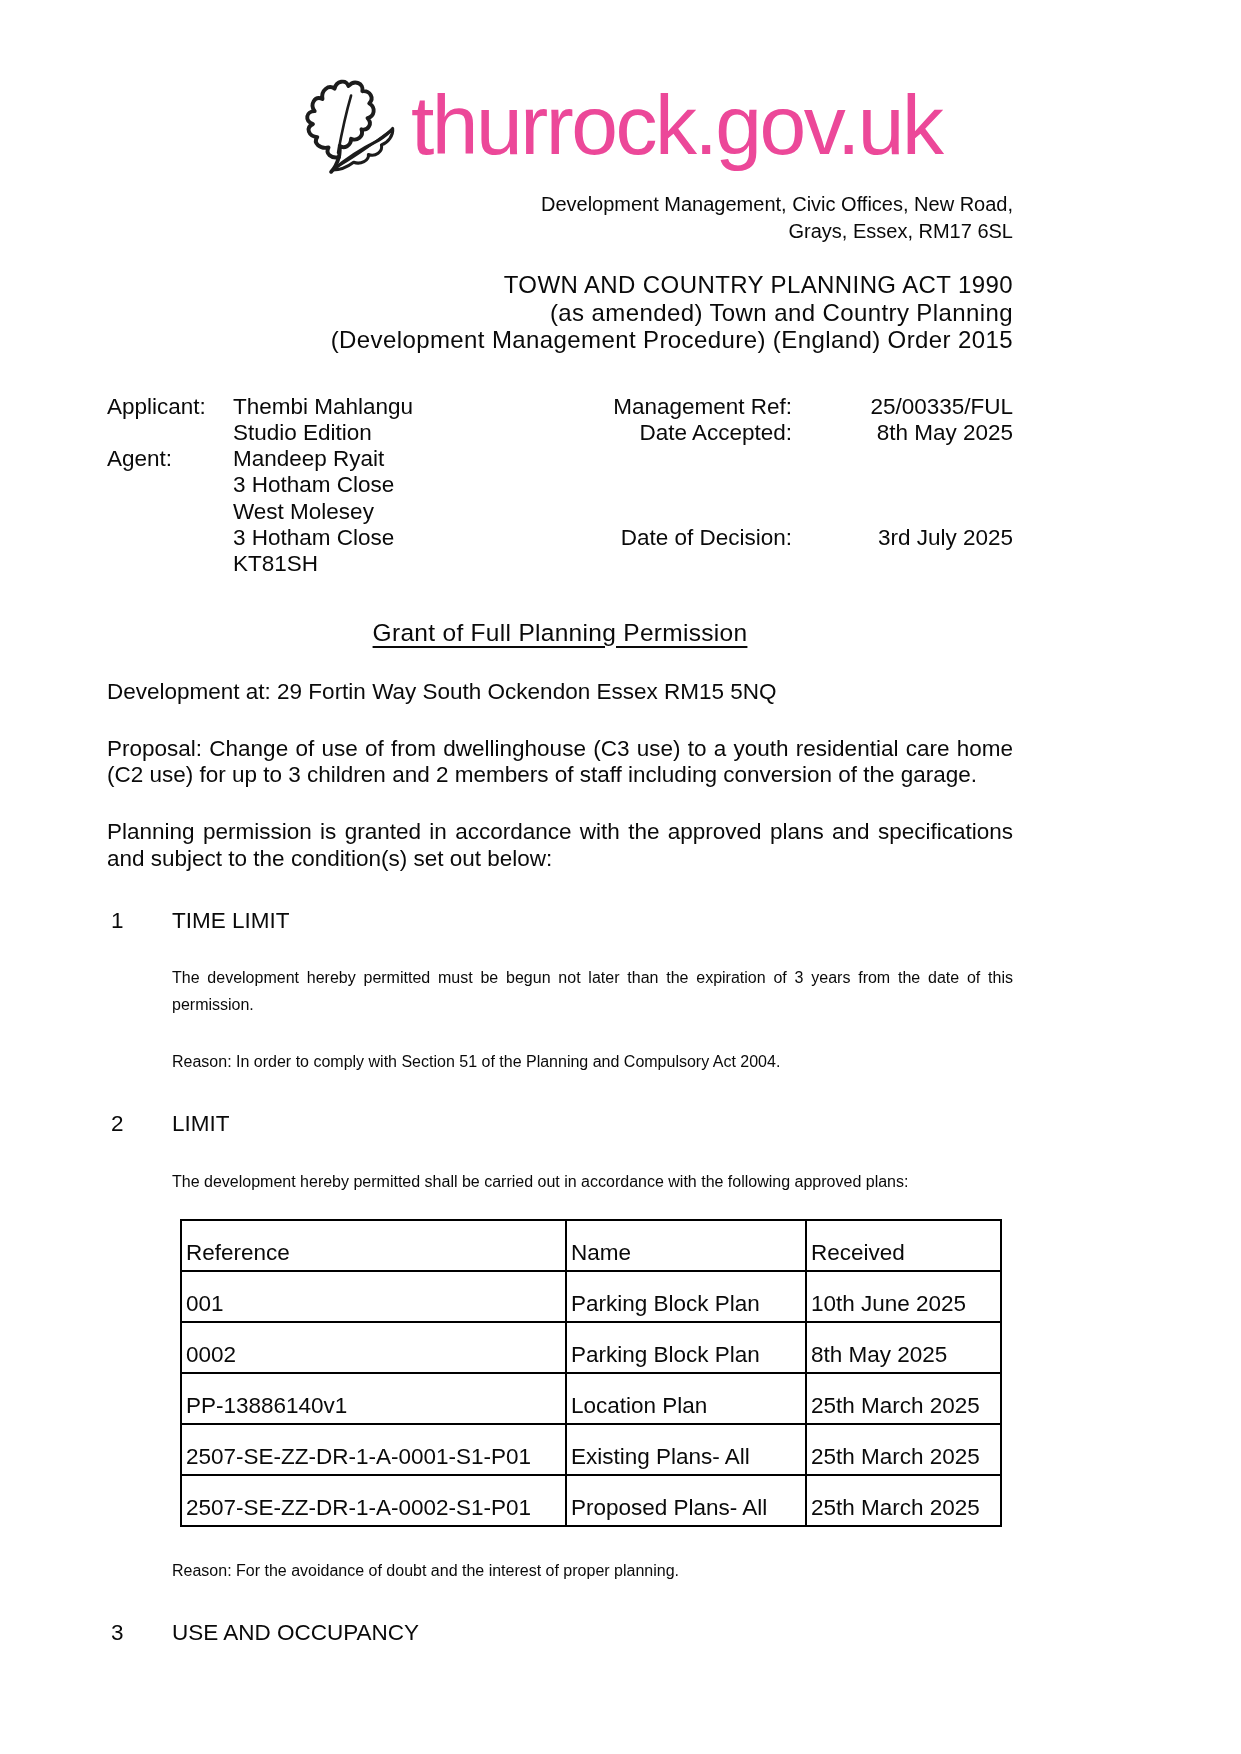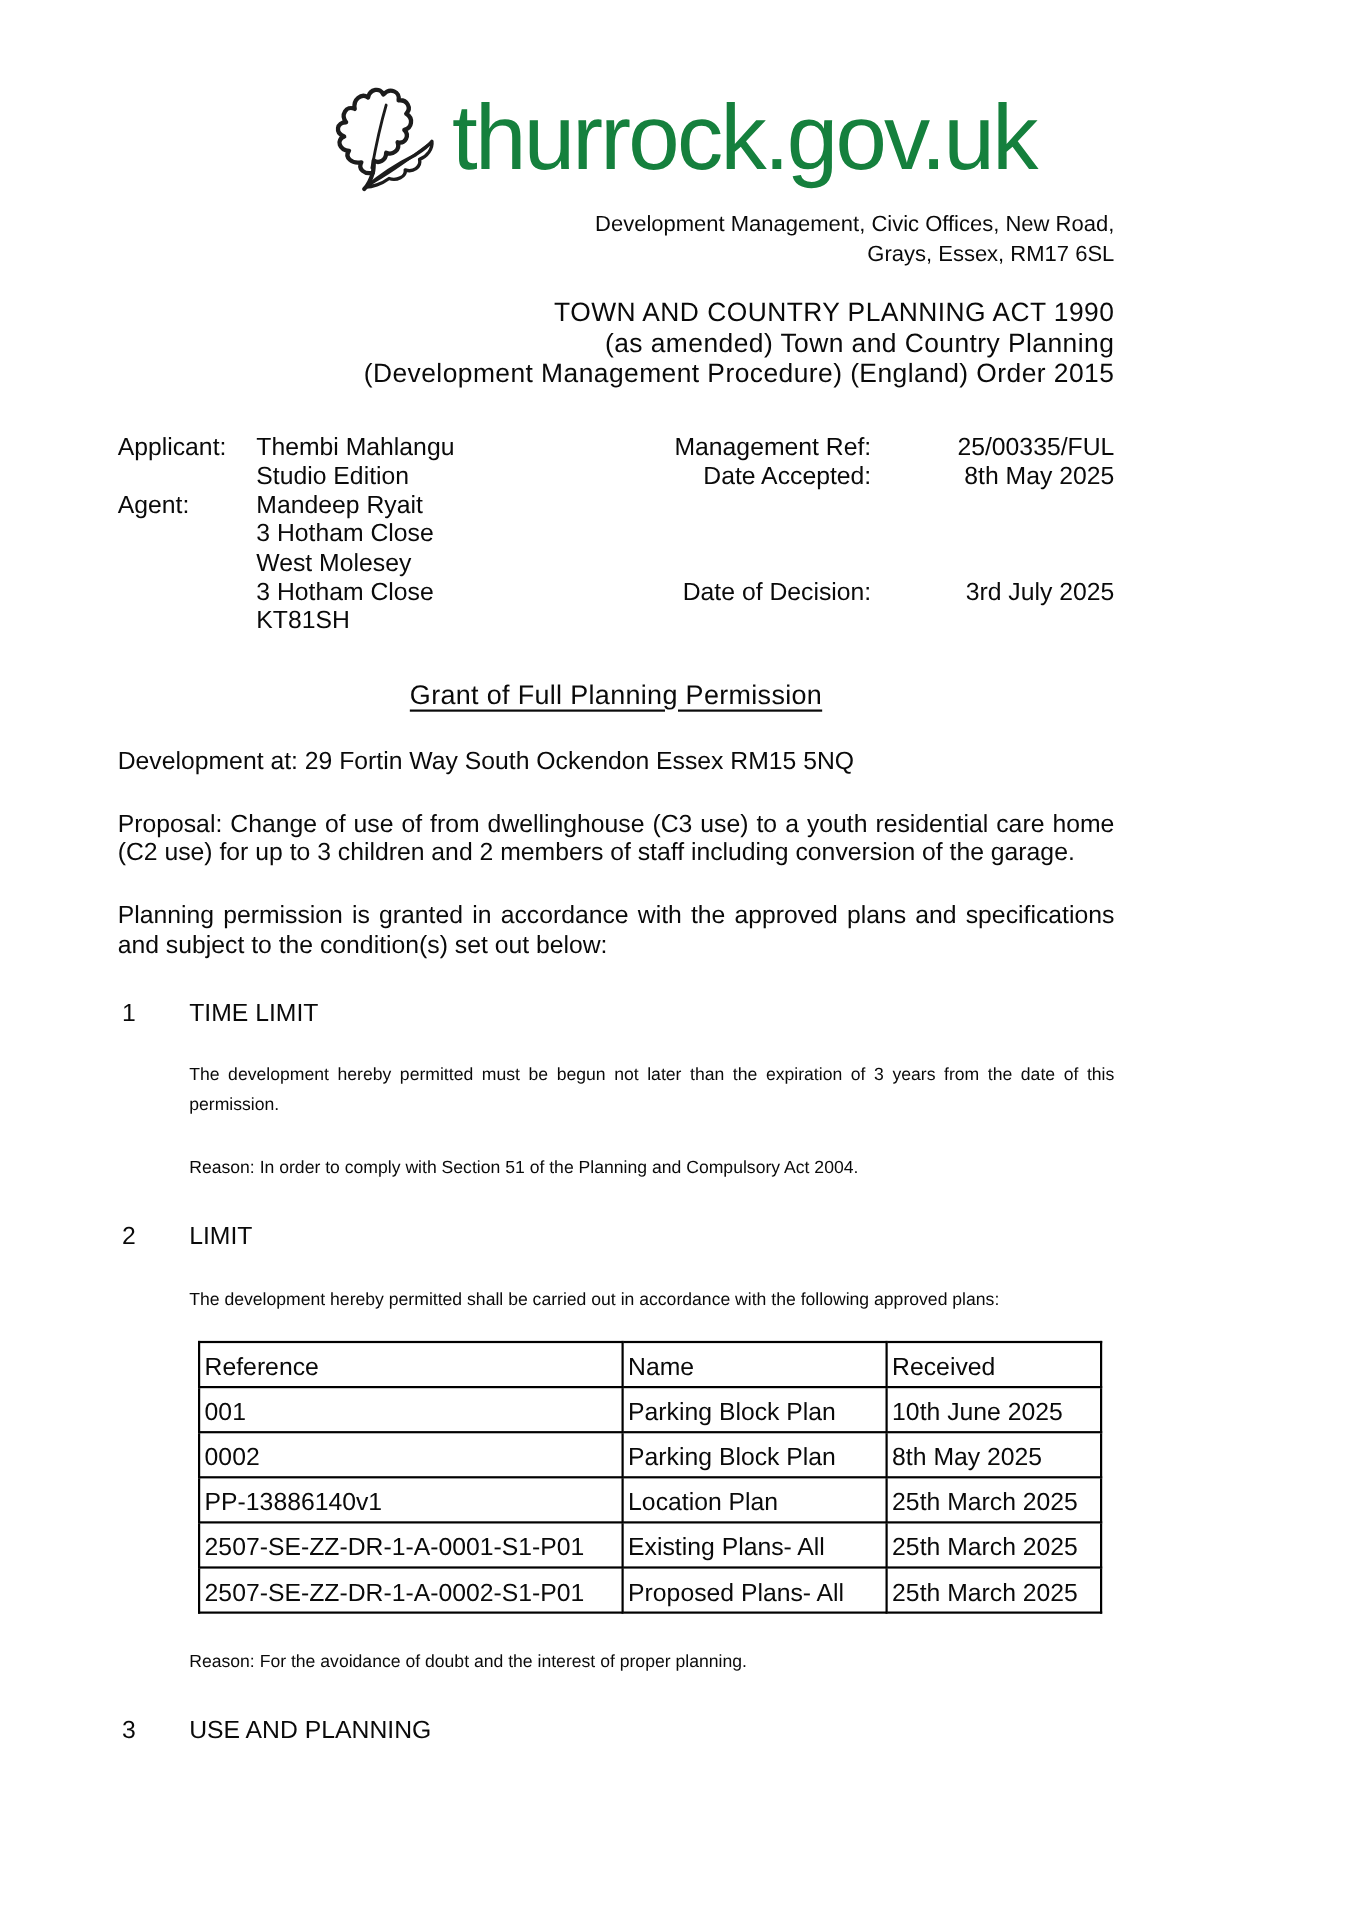--- a/index.html
+++ b/index.html
@@ -19,21 +19,21 @@
 
   
   .logo-row {
     display: flex; align-items: flex-start;
     margin-left: 186px; height: 104px;
   }
   .leaf { width: 104px; height: 112px; flex: none; margin-top: -4px; }
   .leaf svg { width: 104px; height: 112px; }
   .logo-text {
     font-size: 84px; line-height: 104px; letter-spacing: -2.5px;
-    color: #15803d; white-space: nowrap; margin-left: 14px;
+    color: #ec4899; white-space: nowrap; margin-left: 14px;
   }
 
   
   .addr { margin-top: 14px; text-align: right; font-size: 20px; line-height: 27px; }
   .act  { margin-top: 26px; text-align: right; font-size: 24px; line-height: 27.5px; letter-spacing: 0.4px; }
 
   
   .parties { margin-top: 40px; display: flex; font-size: 22.5px; line-height: 26.3px; }
   .parties .left  { width: 500px; flex: none; }
   .parties .right { flex: 1; }
@@ -65,21 +65,21 @@
     margin: 24px 0 0 73px;
     border-collapse: collapse;
     font-size: 22.5px;
     table-layout: fixed;
     width: 820px;
   }
   .plans-table th, .plans-table td {
     border: 2px solid #000;
     font-weight: normal;
     text-align: left;
-    padding: 9px 4px 4px 4px;
+    padding: 19px 4px 4px 4px;
     line-height: 26px;
     white-space: nowrap;
     overflow: hidden;
   }
   .col-ref { width: 385px; }
   .col-name { width: 240px; }
   .col-received { width: 195px; }
 </style>
 </head>
 <body>
@@ -203,16 +203,16 @@
       </tr>
     </tbody>
   </table>
 
   <div class="cond-body">
     <p>Reason: For the avoidance of doubt and the interest of proper planning.</p>
   </div>
 
   <div class="cond-head">
     <span class="cond-num">3</span>
-    <span>USE AND PLANNING</span>
+    <span>USE AND OCCUPANCY</span>
   </div>
 
 </div>
 
 </body></html>

